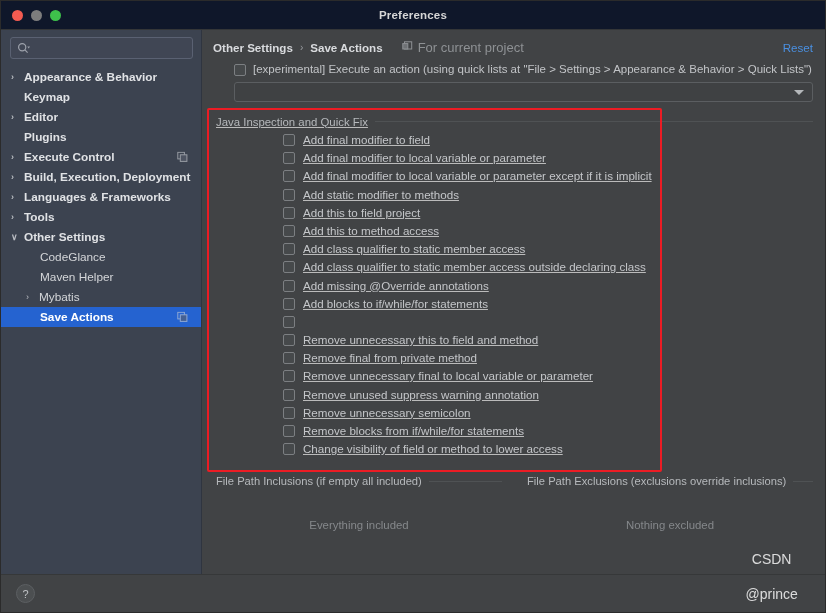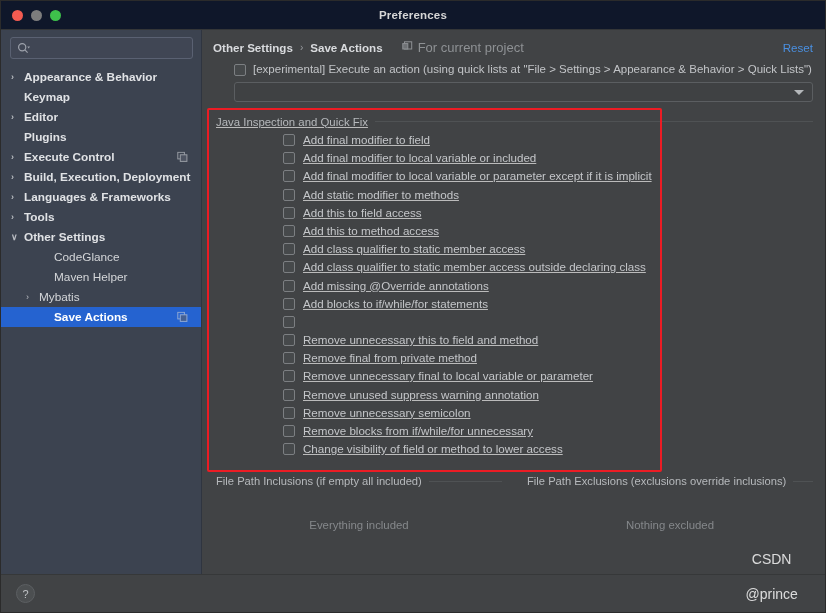--- a/index.html
+++ b/index.html
@@ -95,21 +95,21 @@
   .tw {
     width: 13px;
     min-width: 13px;
     font-size: 9px;
     color: #b9bcc2;
     display: inline-flex;
     justify-content: flex-start;
     align-items: center;
   }
   .lvl0 { padding-left: 10px; }
-  .lvl1 { padding-left: 40px; }
+  .lvl1 { padding-left: 26px; }
   .lvl1ind { padding-left: 25px; }
   .row-icon {
     position: absolute;
     right: 13px;
     top: 50%;
     transform: translateY(-50%);
     opacity: .62;
     display: flex;
   }
 
@@ -433,33 +433,33 @@
           <span class="group-title">Java Inspection and Quick Fix</span>
           <span class="group-rule"></span>
         </div>
         <div class="check-list" id="check-list">
             <div class="check-row">
               <span class="cb"></span>
               <span class="check-label">Add final modifier to field</span>
             </div>
             <div class="check-row">
               <span class="cb"></span>
-              <span class="check-label">Add final modifier to local variable or included</span>
+              <span class="check-label">Add final modifier to local variable or parameter</span>
             </div>
             <div class="check-row">
               <span class="cb"></span>
               <span class="check-label">Add final modifier to local variable or parameter except if it is implicit</span>
             </div>
             <div class="check-row">
               <span class="cb"></span>
               <span class="check-label">Add static modifier to methods</span>
             </div>
             <div class="check-row">
               <span class="cb"></span>
-              <span class="check-label">Add this to field access</span>
+              <span class="check-label">Add this to field project</span>
             </div>
             <div class="check-row">
               <span class="cb"></span>
               <span class="check-label">Add this to method access</span>
             </div>
             <div class="check-row">
               <span class="cb"></span>
               <span class="check-label">Add class qualifier to static member access</span>
             </div>
             <div class="check-row">
@@ -492,21 +492,21 @@
             <div class="check-row">
               <span class="cb"></span>
               <span class="check-label">Remove unused suppress warning annotation</span>
             </div>
             <div class="check-row">
               <span class="cb"></span>
               <span class="check-label">Remove unnecessary semicolon</span>
             </div>
             <div class="check-row">
               <span class="cb"></span>
-              <span class="check-label">Remove blocks from if/while/for unnecessary</span>
+              <span class="check-label">Remove blocks from if/while/for statements</span>
             </div>
             <div class="check-row">
               <span class="cb"></span>
               <span class="check-label">Change visibility of field or method to lower access</span>
             </div>
           </div>
       </div>
 
       <div class="paths-row">
         <div class="path-pane">

